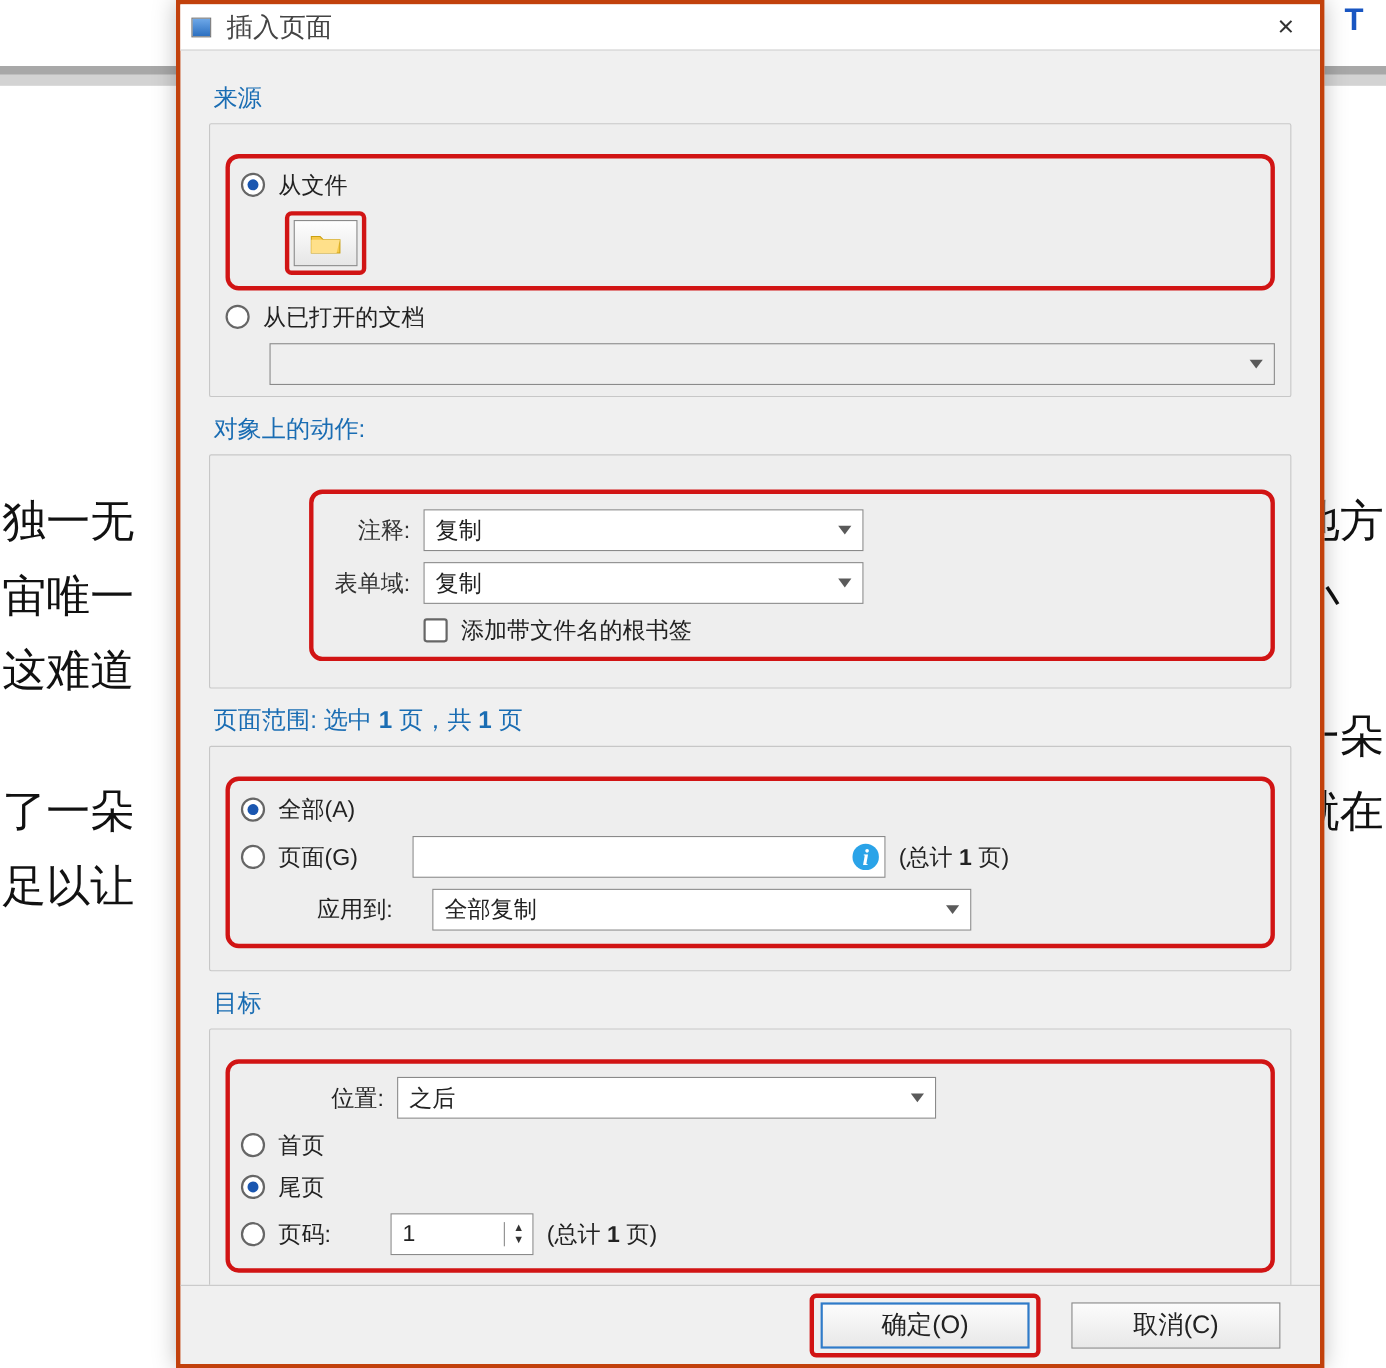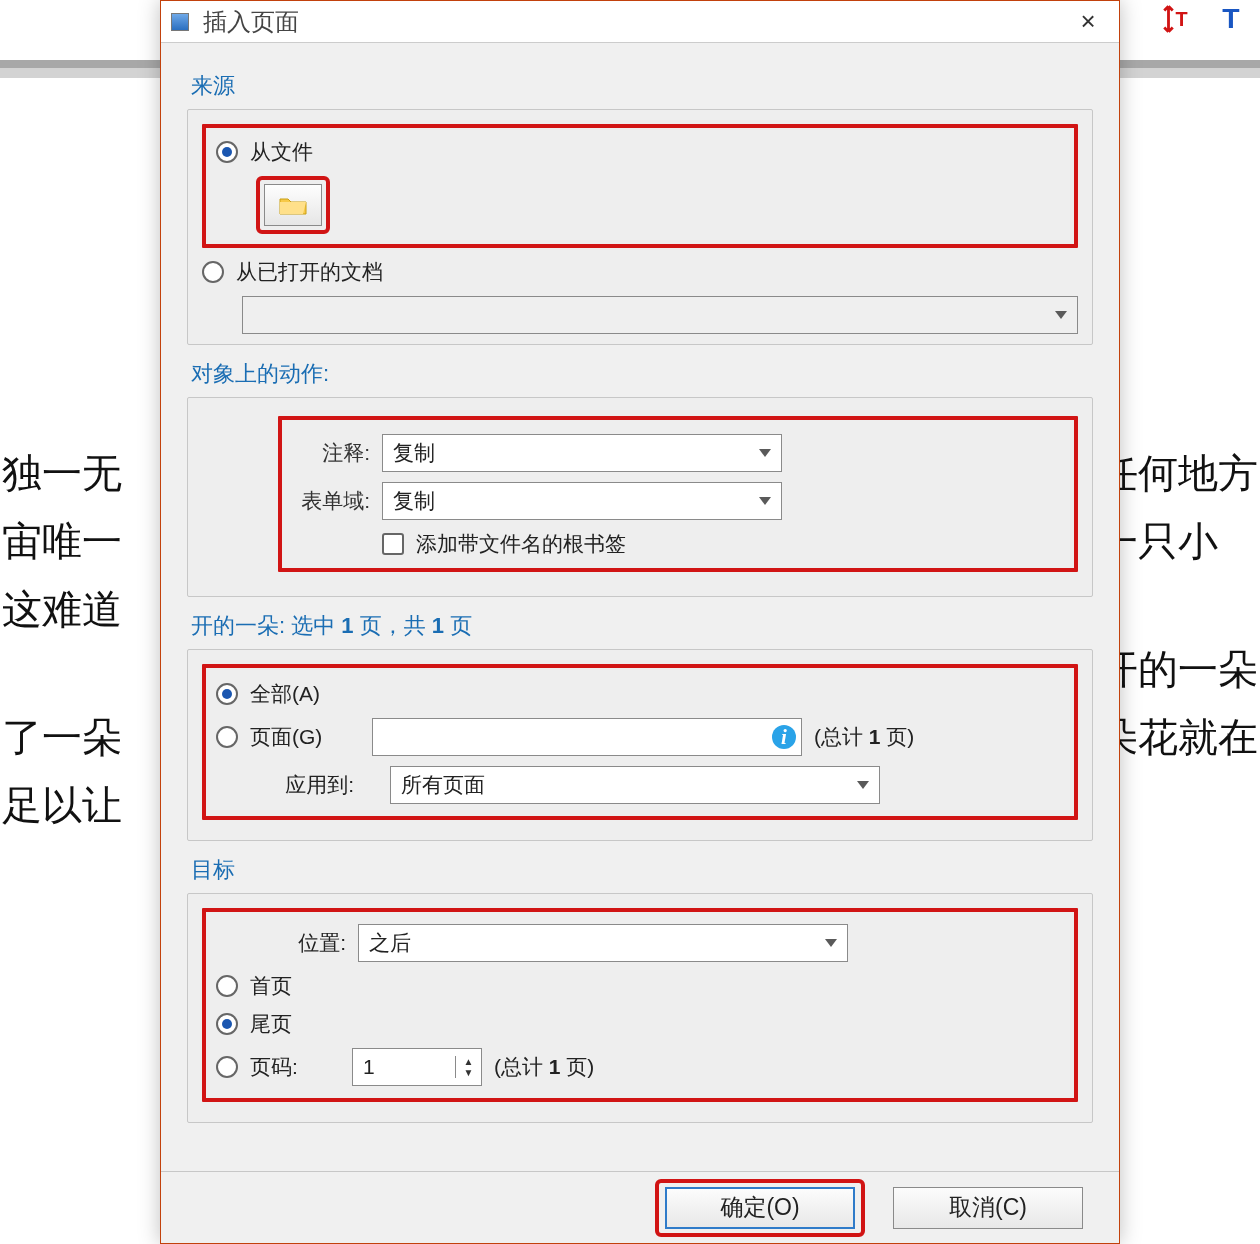--- a/index.html
+++ b/index.html
@@ -21,22 +21,22 @@
   .bg-left { top:440px; left:2px; }
   .bg-right { top:440px; right:2px; text-align:left; }
   .bg-row { white-space:nowrap; }
   .bg-bar { position:absolute; left:0; right:0; top:60px; height:8px; background:#a8a8a8; }
   .bg-bar2{ position:absolute; left:0; right:0; top:68px; height:10px; background:#d3d3d3; }
 
   .top-icons { position:absolute; top:2px; right:8px; display:flex; gap:24px; }
   .top-icons svg { width:34px; height:34px; }
 
   .dialog {
-    position:absolute; left:160px; top:0; width:960px; height:1244px;
-    background:#f0f0f0; border:1px solid #c2410c;
+    position:absolute; left:160px; top:0; width:1044px; height:1244px;
+    background:#f0f0f0; border:4px solid #c2410c;
     box-shadow:0 0 20px rgba(0,0,0,.25);
     display:flex; flex-direction:column;
   }
   .titlebar {
     height:42px; display:flex; align-items:center; padding:0 10px;
     background:#fff;
     border-bottom:1px solid #ccc;
     position:relative;
   }
   .titlebar .app-icon { width:18px; height:18px; margin-right:14px;
@@ -44,21 +44,21 @@
   .titlebar .title { font-size:24px; color:#444;}
   .titlebar .close { position:absolute; right:10px; top:4px; width:42px; height:32px;
     display:flex; align-items:center; justify-content:center; font-size:26px; color:#333;}
 
   .body { flex:1; padding:22px 26px 0 26px; overflow:hidden; }
 
   .section-label { color:#1a6db3; font-size:22px; margin:6px 0 8px 4px;}
   .section-label b{ font-weight:700;}
   .panel { border:1px solid #c7c7c7; background:#eeeeee; border-radius:2px; padding:10px 14px; margin-bottom:14px;}
 
-  .hl { border:4px solid #d11414; border-radius:1px; padding:8px 10px; margin:4px 0 10px 0;}
+  .hl { border:4px solid #d11414; border-radius:12px; padding:8px 10px; margin:17px 0 10px 0;}
 
   .row { display:flex; align-items:center; gap:12px; }
   .row.indent { padding-left:40px; }
   .label-right { min-width:78px; text-align:right; color:#333;}
   .radio,.checkbox{
     width:22px; height:22px; border:2px solid #666; border-radius:50%;
     display:inline-flex; align-items:center; justify-content:center; background:#fff;
   }
   .radio.checked::after{ content:""; width:10px; height:10px; border-radius:50%; background:#1a56b0;}
   .checkbox{ border-radius:3px;}
@@ -182,21 +182,21 @@
           </div>
         </div>
         <div class="row" style="margin:6px 0 2px 90px;">
           <span class="checkbox"></span>
           <span>添加带文件名的根书签</span>
         </div>
       </div>
     </div>
 
     <div class="section-label">
-      <span>开的一朵: 选中 </span><b>1</b><span> 页，共 </span><b>1</b><span> 页</span>
+      <span>页面范围: 选中 </span><b>1</b><span> 页，共 </span><b>1</b><span> 页</span>
     </div>
     <div class="panel">
       <div class="hl">
         <div class="row" style="margin:4px 0;">
           <span class="radio checked"></span>
           <span><span>全部(A)</span></span>
         </div>
         <div class="row" style="margin:10px 0;">
           <span class="radio"></span>
           <span style="min-width:110px">页面(G)</span>
@@ -204,21 +204,21 @@
             <input class="text" style="width: 100%; padding-right: 36px;" value="">
             <span class="info-ic" style="position:absolute;right:6px;top:7px">i</span>
           </div>
           <span>
             <span>(总计 </span><b>1</b><span> 页)</span>
           </span>
         </div>
         <div class="row" style="margin:10px 0 4px 0;gap:36px;">
           <span style="min-width:138px;text-align:right">应用到:</span>
           <div class="select mid-select">
-            <span>所有页面</span>
+            <span>全部复制</span>
               <span class="caret"></span>
           </div>
         </div>
       </div>
     </div>
 
     <div class="section-label">目标</div>
     <div class="panel">
       <div class="hl">
         <div class="row" style="margin:4px 0;">

